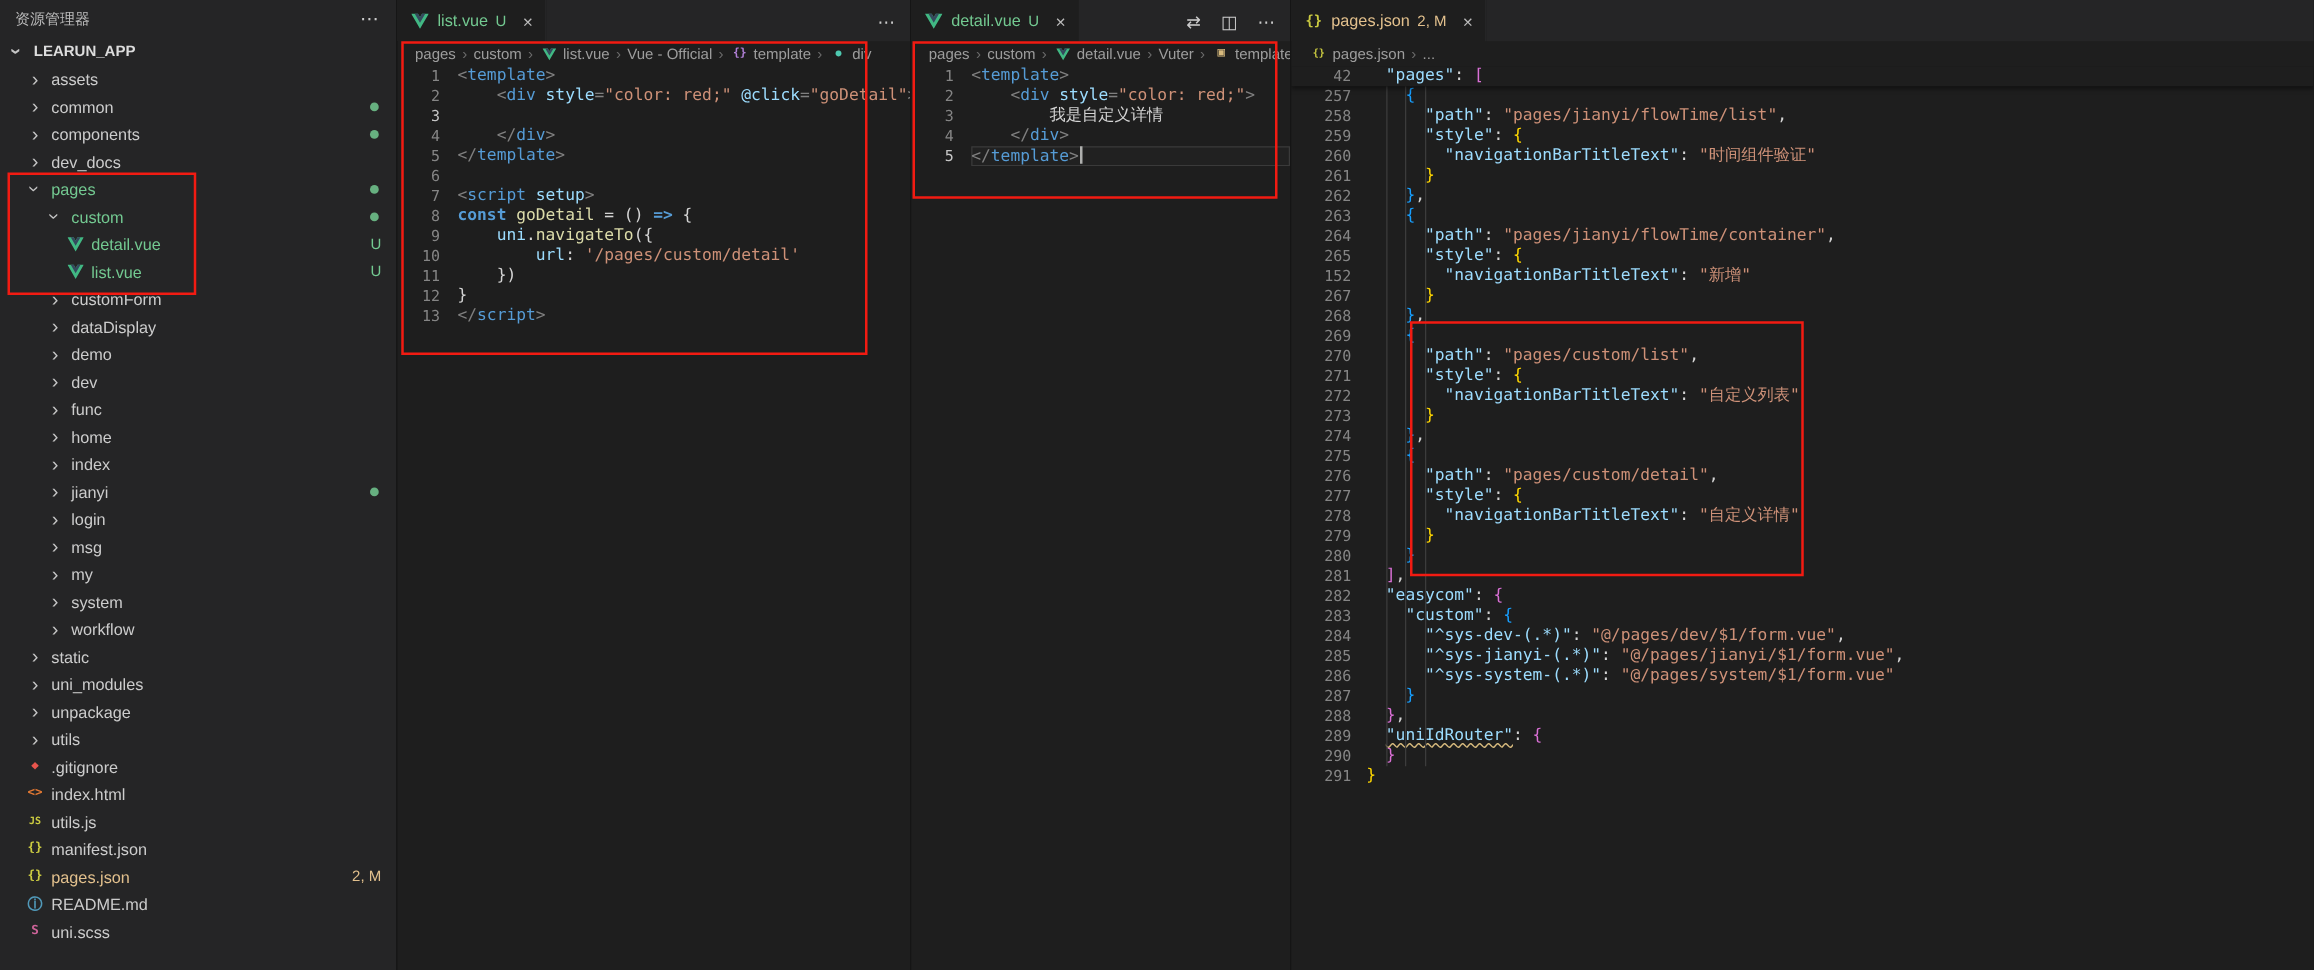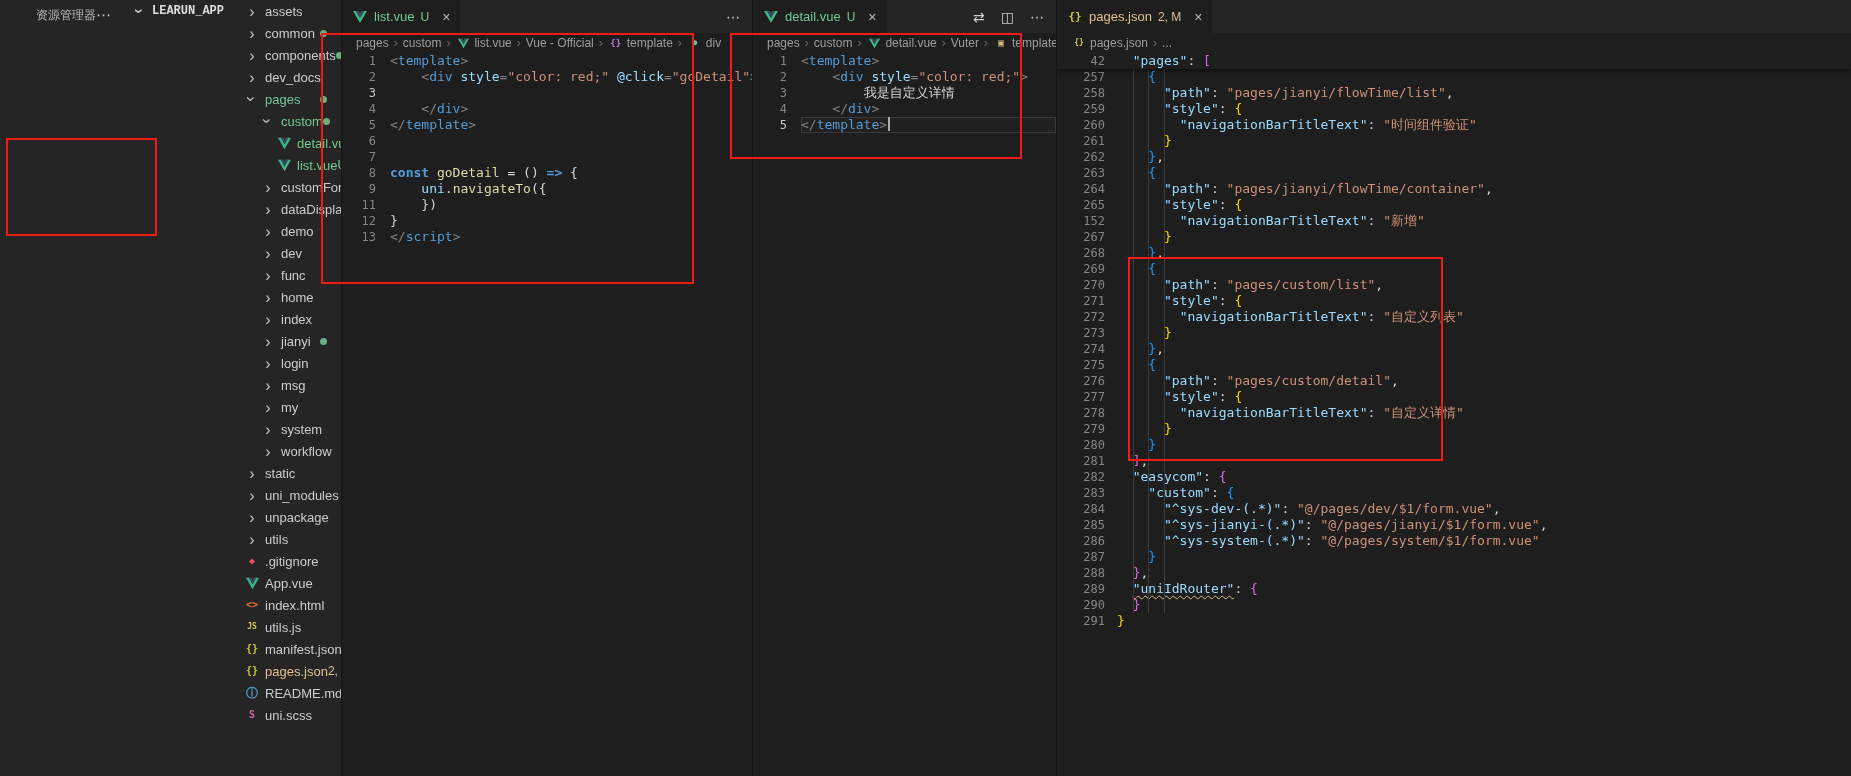--- a/index.html
+++ b/index.html
@@ -1,23 +1,23 @@
 <!DOCTYPE html>
 <html><head>
 <meta charset="utf-8">
 <style>
   html,body{margin:0;padding:0;background:#1e1e1e;}
   body{width:1851px;height:776px;overflow:hidden;font-family:"Liberation Sans",sans-serif;color:#cccccc;}
   #root{position:relative;display:flex;width:1851px;height:776px;overflow:hidden;}
 
   
-  .sidebar{width:317px;flex:none;background:#252526;overflow:hidden;display:flex;flex-direction:row;padding-left:24px;}
+  .sidebar{width:317px;flex:none;background:#252526;overflow:hidden;display:flex;flex-direction:column;}
   .sb-header{height:30px;flex:none;display:flex;align-items:center;justify-content:space-between;padding:0 14px 0 12px;font-size:12px;color:#bbbbbb;}
   .sb-more{font-size:15px;color:#cccccc;cursor:pointer;}
-  .root-row{height:22px;flex:none;display:flex;align-items:center;padding-left:6px;font-weight:700;font-size:12px;color:#dddddd;cursor:pointer;font-family:Liberation Mono, monospace;}
+  .root-row{height:22px;flex:none;display:flex;align-items:center;padding-left:6px;font-weight:700;font-size:12px;color:#dddddd;cursor:pointer;}
   .tree{flex:1;overflow:hidden;}
   .row{height:22px;display:flex;align-items:center;font-size:13px;cursor:pointer;white-space:nowrap;}
   .chev{width:16px;flex:none;display:flex;justify-content:center;color:#c5c5c5;font-size:14px;line-height:1;transform:scale(1.15);}
   .chev.exp{transform:rotate(90deg) scale(1.15);}
   .ficon{width:16px;flex:none;display:inline-flex;justify-content:center;align-items:center;font-weight:700;font-family:"DejaVu Sans Mono",monospace;line-height:1;}
   .lbl{margin-left:5px;}
   .badge{margin-left:auto;margin-right:12px;font-size:12px;}
   .dot{margin-left:auto;margin-right:14px;width:7px;height:7px;border-radius:50%;background:#73c991;opacity:.85;flex:none;}
 
   
@@ -197,29 +197,20 @@
         </div>
         <div class="row" style="padding-left: 20px;">
           <span class="chev">›</span>
           <span class="lbl">utils</span>
         </div>
         <div class="row" style="padding-left: 20px;">
           <span class="ficon" style="color: rgb(232, 85, 77); font-size: 10px;">◆</span>
           <span class="lbl">.gitignore</span>
         </div>
         <div class="row" style="padding-left: 20px;">
-          <span class="ficon">
-            <svg width="13" height="13" viewBox="0 0 261 226" style="vertical-align:middle">
-              <path fill="#41b883" d="M161 0l-30.5 52.8L100 0H0l130.5 226L261 0z"></path>
-              <path fill="#35495e" d="M161 0l-30.5 52.8L100 0H52l78.5 136L209 0z"></path>
-            </svg>
-          </span>
-          <span class="lbl">App.vue</span>
-        </div>
-        <div class="row" style="padding-left: 20px;">
           <span class="ficon" style="color: rgb(227, 121, 51); font-size: 10px;">&lt;&gt;</span>
           <span class="lbl">index.html</span>
         </div>
         <div class="row" style="padding-left: 20px;">
           <span class="ficon" style="color: rgb(203, 203, 65); font-size: 8px;">JS</span>
           <span class="lbl">utils.js</span>
         </div>
         <div class="row" style="padding-left: 20px;">
           <span class="ficon" style="color: rgb(203, 203, 65); font-size: 10px;">{}</span>
           <span class="lbl">manifest.json</span>
@@ -291,23 +282,24 @@
           <span>div</span>
         </span>
       </div>
       <div class="code">
         <div class="line"><span class="ln">1</span><span class="lc"><span class="tk-punct">&lt;</span><span class="tk-tag">template</span><span class="tk-punct">&gt;</span></span></div>
         <div class="line"><span class="ln">2</span><span class="lc"><span class="tk-ws">    </span><span class="tk-punct">&lt;</span><span class="tk-tag">div</span><span class="tk-plain"> </span><span class="tk-attr">style</span><span class="tk-punct">=</span><span class="tk-str">"color: red;"</span><span class="tk-plain"> </span><span class="tk-attr">@click</span><span class="tk-punct">=</span><span class="tk-str">"goDetail"</span><span class="tk-punct">&gt;</span></span></div>
         <div class="line active"><span class="ln">3</span></div>
         <div class="line"><span class="ln">4</span><span class="lc"><span class="tk-ws">    </span><span class="tk-punct">&lt;/</span><span class="tk-tag">div</span><span class="tk-punct">&gt;</span></span></div>
         <div class="line"><span class="ln">5</span><span class="lc"><span class="tk-punct">&lt;/</span><span class="tk-tag">template</span><span class="tk-punct">&gt;</span></span></div>
         <div class="line"><span class="ln">6</span><span class="lc"></span></div>
-        <div class="line"><span class="ln">7</span></div>
+        <div class="line"><span class="ln">7</span><span class="lc"><span class="tk-punct">&lt;</span><span class="tk-tag">script</span><span class="tk-plain"> </span><span class="tk-attr">setup</span><span class="tk-punct">&gt;</span></span></div>
         <div class="line"><span class="ln">8</span><span class="lc"><span class="tk-kw">const</span><span class="tk-plain"> </span><span class="tk-fn">goDetail</span><span class="tk-plain"> = () </span><span class="tk-kw">=&gt;</span><span class="tk-plain"> {</span></span></div>
         <div class="line"><span class="ln">9</span><span class="lc"><span class="tk-ws">    </span><span class="tk-var">uni</span><span class="tk-plain">.</span><span class="tk-fn">navigateTo</span><span class="tk-plain">({</span></span></div>
+        <div class="line"><span class="ln">10</span><span class="lc"><span class="tk-ws">        </span><span class="tk-attr">url</span><span class="tk-plain">: </span><span class="tk-str">'/pages/custom/detail'</span></span></div>
         <div class="line"><span class="ln">11</span><span class="lc"><span class="tk-ws">    </span><span class="tk-plain">})</span></span></div>
         <div class="line"><span class="ln">12</span><span class="lc"><span class="tk-plain">}</span></span></div>
         <div class="line"><span class="ln">13</span><span class="lc"><span class="tk-punct">&lt;/</span><span class="tk-tag">script</span><span class="tk-punct">&gt;</span></span></div>
       </div>
     </div>
   <div class="group eg1" id="group1">
       <div class="tabbar">
         <div class="tab active">
           <span class="ficon">
             <svg width="14" height="14" viewBox="0 0 261 226" style="vertical-align:middle">

